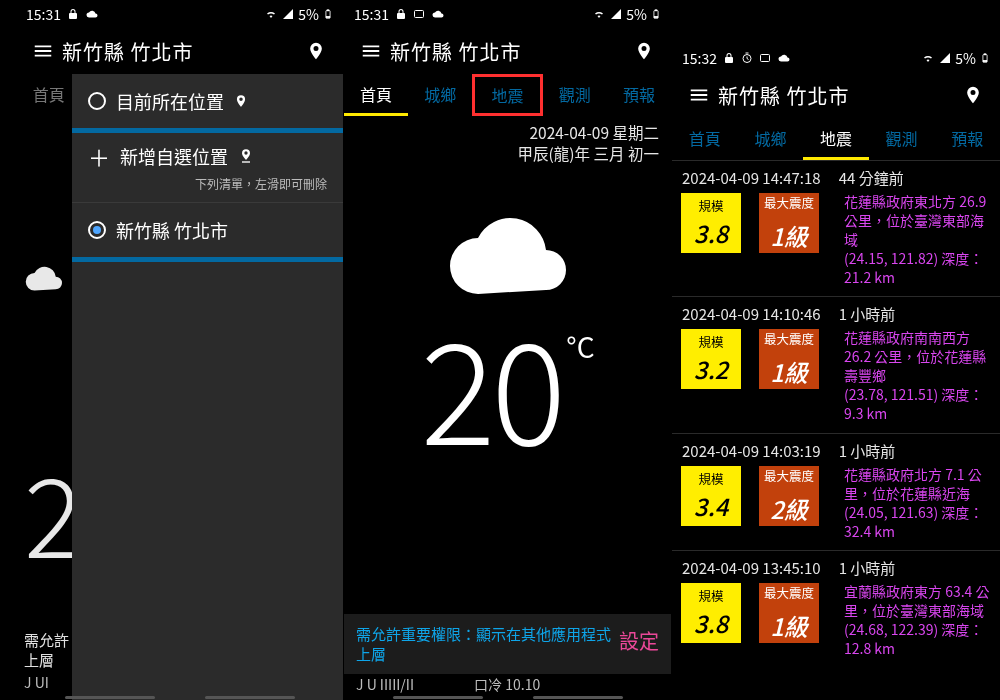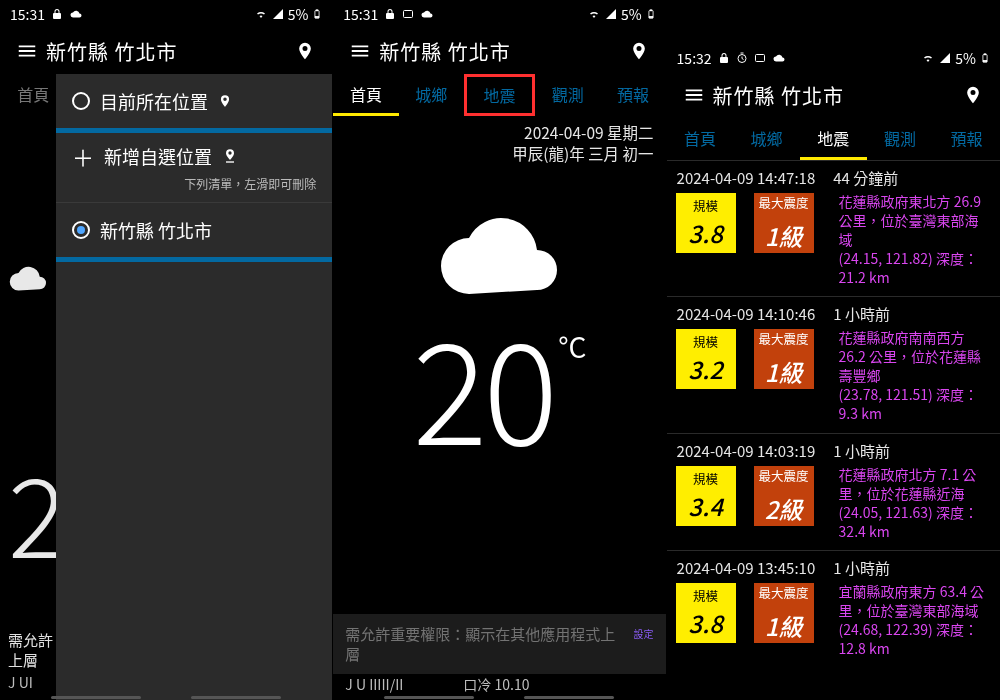--- a/index.html
+++ b/index.html
@@ -1,17 +1,17 @@
 <!DOCTYPE html>
 <html><head>
 <meta charset="utf-8">
 <style>
   * { box-sizing: border-box; margin: 0; padding: 0; }
   html, body { width: 1000px; height: 700px; background: #000; overflow: hidden; font-family: "Noto Sans CJK TC", "Microsoft JhengHei", sans-serif; color: #fff; }
-  .stage { display: flex; width: 1000px; height: 700px; }
+  .stage { display: flex; width: 1000px; height: 700px; padding-left: 16px; }
   .phone { position: relative; width: 333.3px; height: 700px; background: #000; overflow: hidden; border-right: 1px solid #000; }
   .phone:last-child { border-right: none; margin-top: 44px; }
 
   
   .statusbar { display: flex; align-items: center; justify-content: space-between; height: 28px; padding: 0 10px; font-size: 14px; color: #fff; }
   .sb-left { display:flex; align-items:center; gap:6px; }
   .sb-right { display:flex; align-items:center; gap:4px; }
   .sb-ico svg { display:block; }
 
   
@@ -34,22 +34,22 @@
   .sheet-row2 .line1 { display:flex; align-items:center; gap:10px; font-size:18px; }
   .sheet-row2 .hint { text-align:right; font-size:12px; color:#bbb; padding:6px 0 10px; }
   .radio-out { width:18px; height:18px; border:2px solid #fff; border-radius:50%; display:flex; align-items:center; justify-content:center; }
   .radio-out .dot { width:8px; height:8px; border-radius:50%; background:#4fa6ff; }
   .radio-empty { width:18px; height:18px; border:2px solid #fff; border-radius:50%; }
   .plus { font-size:22px; line-height:18px; }
   .mini-pin svg { display:block; }
 
   
   .permbar { position:absolute; left:0; right:0; bottom:26px; background:#1c1c1c; padding:10px 12px; display:flex; align-items:flex-start; gap:8px; font-size:15px; }
-  .permbar .txt { flex:1; color:#737373; line-height:1.35; }
-  .permbar .link { color:#8b5cf6; font-size:10px; white-space:nowrap; padding-top:2px;}
+  .permbar .txt { flex:1; color:#0ea5e9; line-height:1.35; }
+  .permbar .link { color:#ec4899; font-size:20px; white-space:nowrap; padding-top:2px;}
 
   .faint-below { position:absolute; left:0; right:0; bottom:6px; display:flex; gap:60px; padding:0 12px; font-size:14px; color:#bdbdbd; }
 
   
   .navbar { position:absolute; left:0; right:0; bottom:0; height:4px; display:flex; justify-content:center; gap:50px; }
   .navbar span { width:90px; height:3px; background:#555; border-radius:2px; }
 
   
   .dateblock { text-align:right; padding: 6px 12px 0; font-size:15.5px; color:#e6e6e6; line-height:1.35;margin-left:16px;}
   .cloud { display:flex; justify-content:center; margin-top:40px; }

